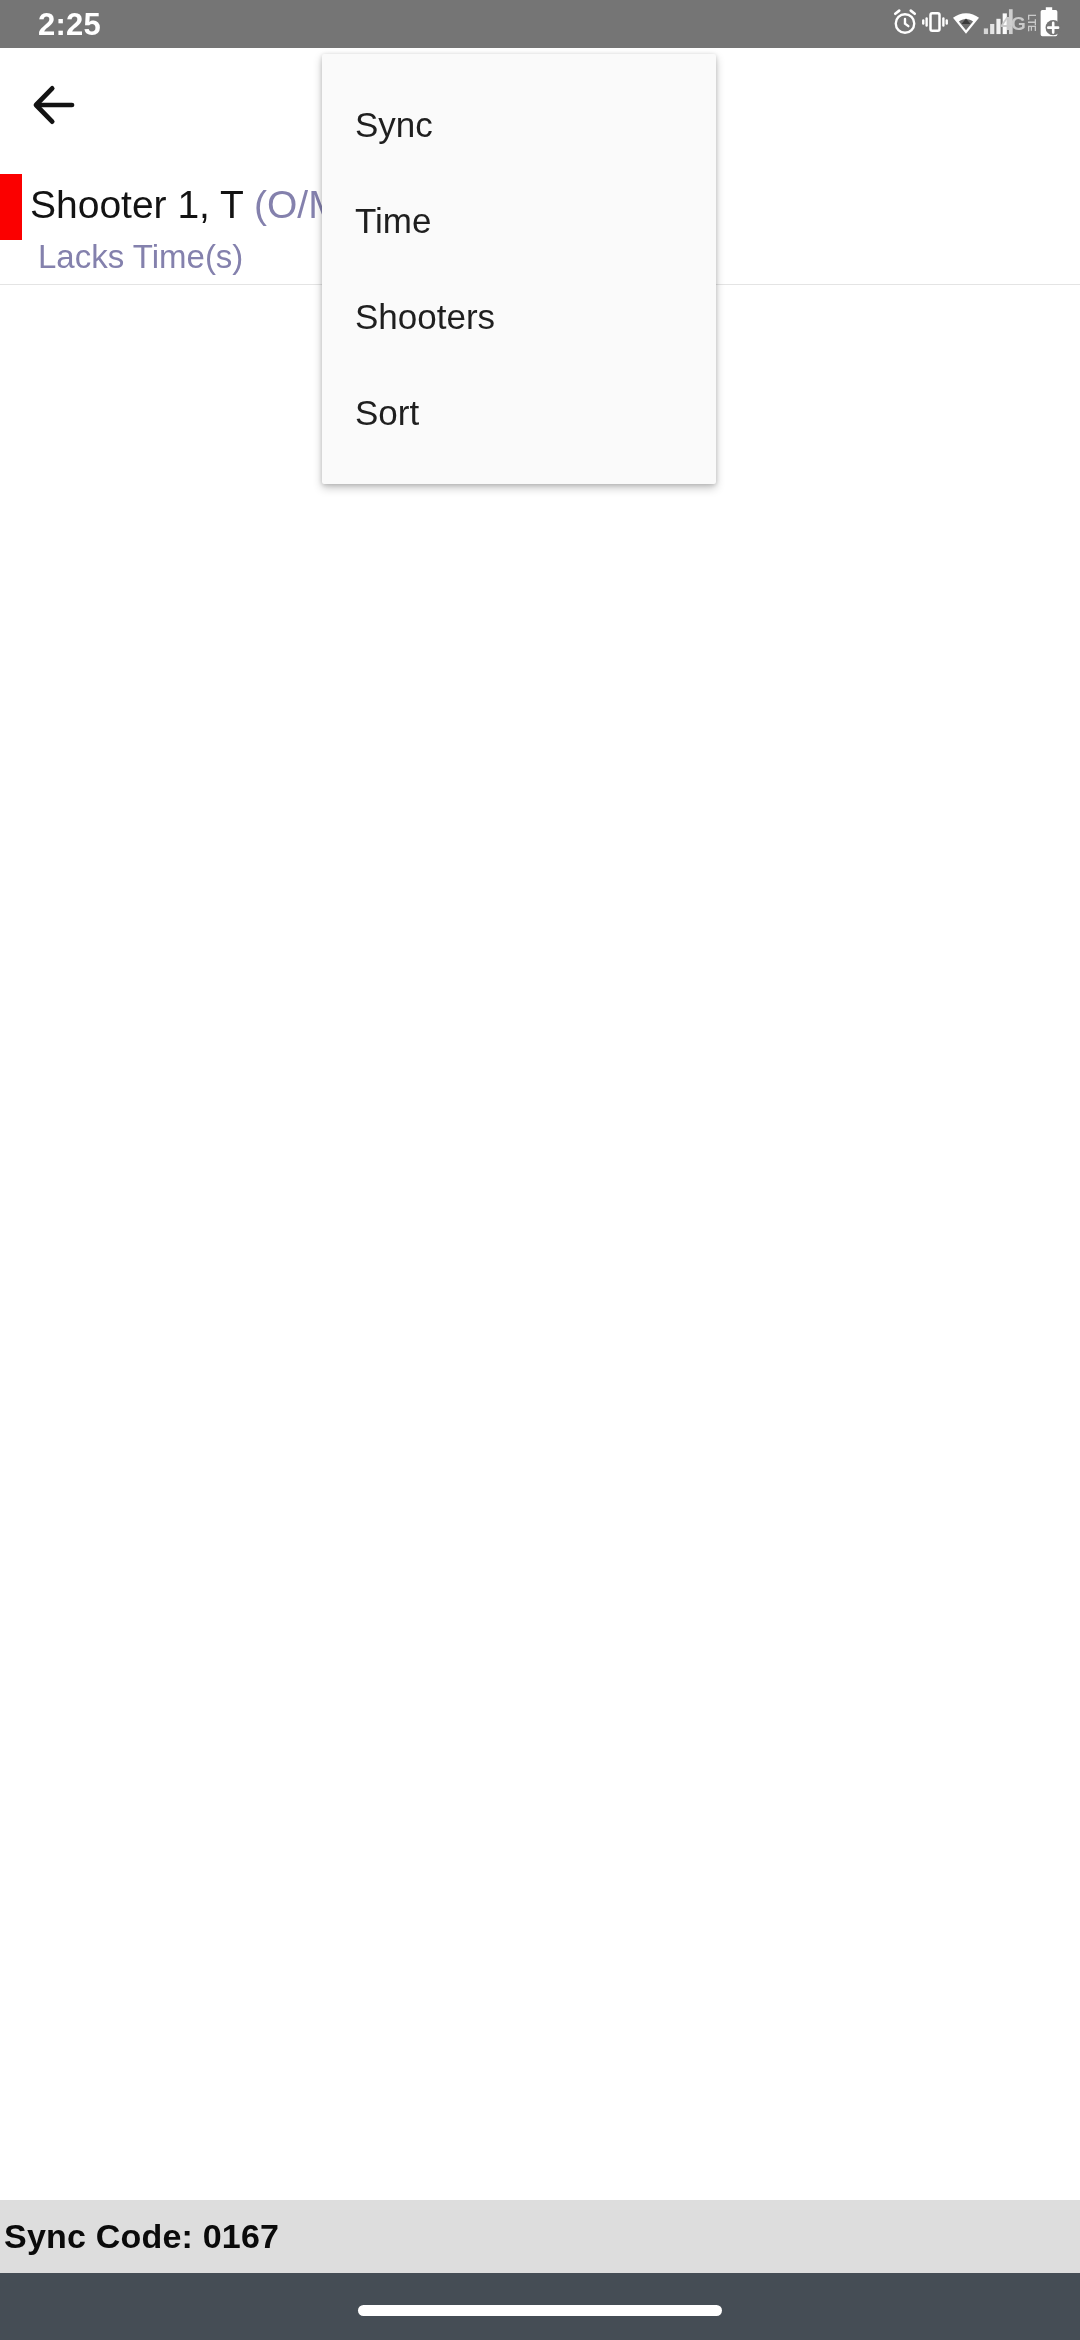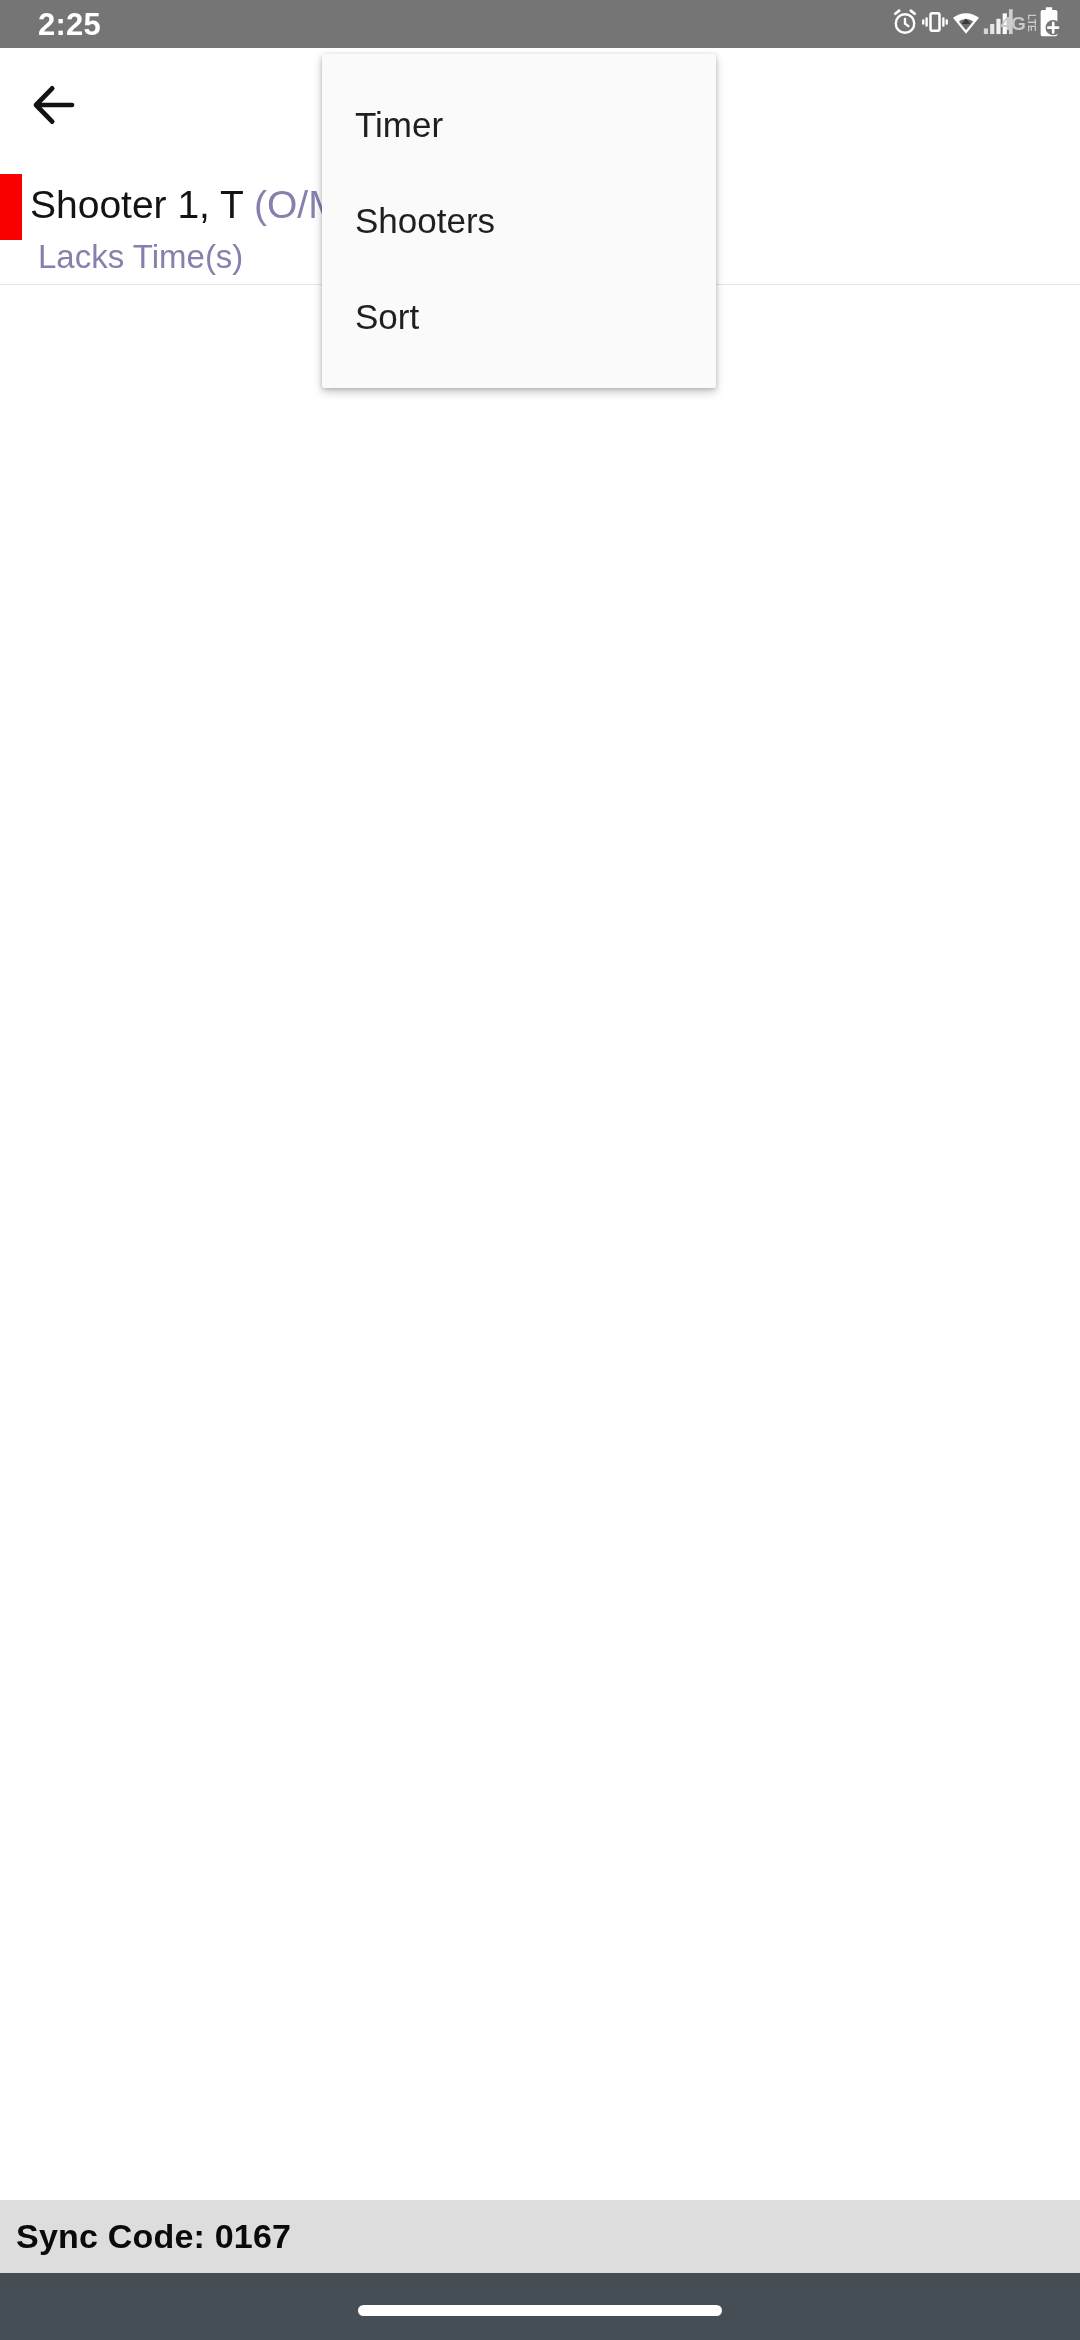--- a/index.html
+++ b/index.html
@@ -147,21 +147,21 @@
     background:transparent;
   }
 
   
   #sync-bar {
     position:absolute;
     left:0; bottom:67px;
     width:1080px; height:73px;
     background:#dddddd;
     display:flex; align-items:center;
-    padding-left:16px;
+    padding-left:4px;
   }
   #sync-code {
     font-size:34px;
     font-weight:bold;
     color:#0a0a0a;
     letter-spacing:0.2px;
   }
 
   
   #nav-bar {
@@ -268,21 +268,22 @@
     <div class="shooter-row">
       <div class="shooter-flag"></div>
       <div class="shooter-name"><span>Shooter 1, T </span><span class="paren">(O/M</span></div>
       <div class="shooter-sub">Lacks Time(s)</div>
     </div>
   </div>
 
   <div id="content-area"></div>
 
   <div id="overflow-menu">
-    <div class="menu-item">Timer</div>
+    <div class="menu-item">Sync</div>
+    <div class="menu-item">Time</div>
     <div class="menu-item">Shooters</div>
     <div class="menu-item">Sort</div>
   </div>
 
   <div id="sync-bar">
     <div id="sync-code">Sync Code: 0167</div>
   </div>
 
   <div id="nav-bar">
     <div id="nav-pill"></div>

